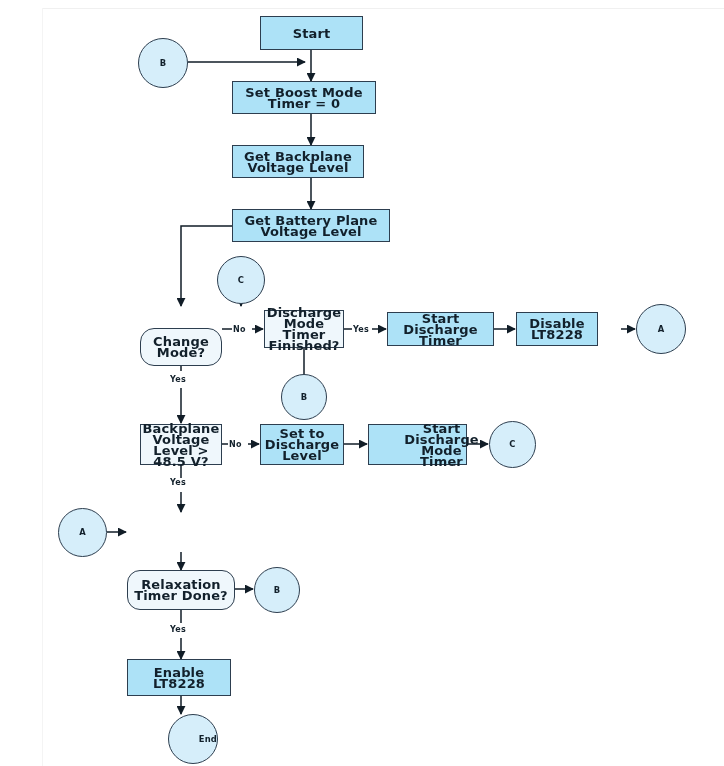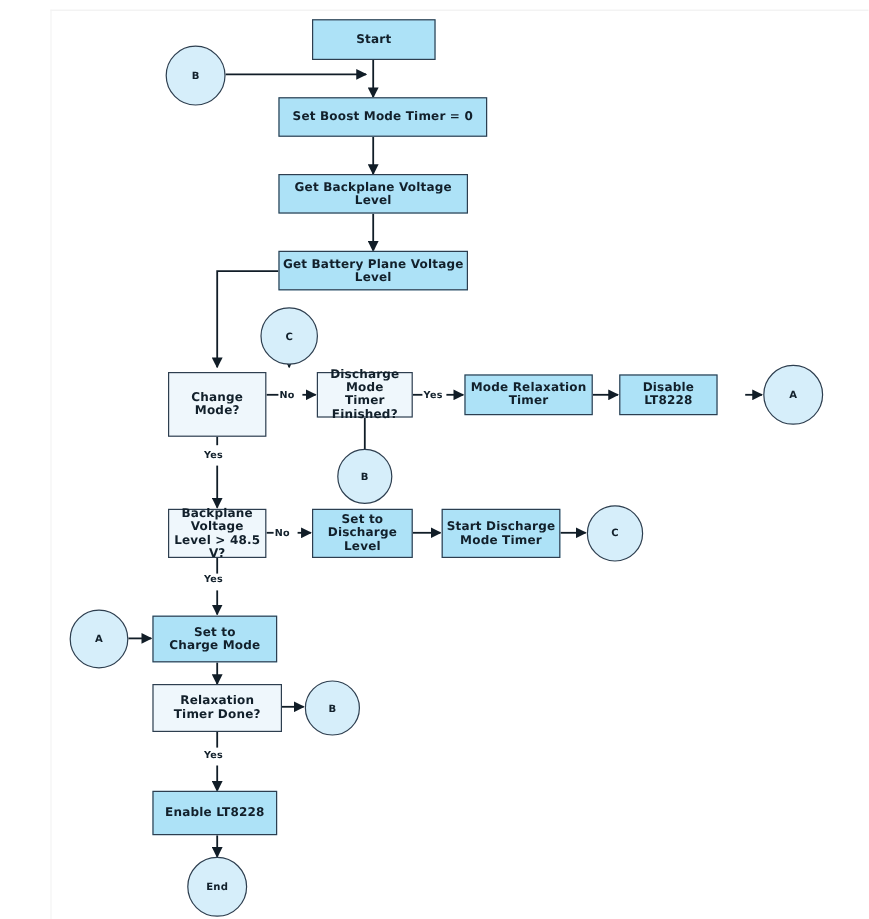--- a/index.html
+++ b/index.html
@@ -45,21 +45,21 @@
   }
 
   .node {
     position: absolute;
     box-sizing: border-box;
     display: flex;
     align-items: center;
     justify-content: center;
     text-align: center;
     font-weight: bold;
-    font-size: 10px;
+    font-size: 13px;
     line-height: 11px;
     letter-spacing: 0.15px;
     color: #12202b;
     border: 1.4px solid #2d3e4f;
   }
   .process {
     background: #ade2f7;
   }
   .decision {
     background: #eff7fc;
@@ -146,47 +146,47 @@
   </svg>
 
   <div class="node process" style="left:260px; top:16px; width:103px; height:34px;">
     <span>Start</span>
   </div>
 
   <div class="node connector" style="left:138px; top:38px; width:50px; height:50px;">
     <span>B</span>
   </div>
 
-  <div class="node process" style="left:232px; top:81px; width:174px; height:33px;text-align:right;">
+  <div class="node process" style="left:232px; top:81px; width:144px; height:33px;">
     <span>Set Boost Mode Timer = 0</span>
   </div>
 
-  <div class="node process" style="left:232px; top:145px; width:158px; height:33px;">
+  <div class="node process" style="left:232px; top:145px; width:132px; height:33px;">
     <span>Get Backplane Voltage Level</span>
   </div>
 
   <div class="node process" style="left:232px; top:209px; width:158px; height:33px;">
     <span>Get Battery Plane Voltage Level</span>
   </div>
 
   <div class="node connector" style="left:217px; top:256px; width:48px; height:48px;">
     <span>C</span>
   </div>
 
-  <div class="node decision" style="left:140px; top:310px; width:82px; height:54px;">
+  <div class="node decision" style="left:140px; top:328px; width:82px; height:38px;border-radius:14px;">
     <span>Change Mode?</span>
   </div>
 
   <div class="node decision" style="left:264px; top:310px; width:80px; height:38px; flex-direction:column;">
     <span>Discharge Mode</span>
     <span>Timer Finished?</span>
   </div>
 
   <div class="node process" style="left:387px; top:312px; width:107px; height:34px;">
-    <span>Mode Relaxation Timer</span>
+    <span>Start Discharge Timer</span>
   </div>
 
   <div class="node process" style="left:516px; top:312px; width:82px; height:34px;">
     <span>Disable LT8228</span>
   </div>
 
   <div class="node connector" style="left:636px; top:304px; width:50px; height:50px;">
     <span>A</span>
   </div>
 
@@ -197,52 +197,48 @@
   <div class="node decision" style="left:140px; top:424px; width:82px; height:41px; flex-direction:column;align-items:center;">
     <span>Backplane Voltage</span>
     <span>Level &gt; 48.5 V?</span>
   </div>
 
   <div class="node process" style="left:260px; top:424px; width:84px; height:41px; flex-direction:column;">
     <span>Set to Discharge</span>
     <span>Level</span>
   </div>
 
-  <div class="node process" style="left:368px; top:424px; width:99px; height:41px; flex-direction:column;">
+  <div class="node process" style="left:368px; top:424px; width:99px; height:41px; flex-direction:column;padding-left:48px;">
     <span>Start Discharge</span>
     <span>Mode Timer</span>
   </div>
 
   <div class="node connector" style="left:489px; top:421px; width:47px; height:47px;">
     <span>C</span>
   </div>
 
   <div class="node connector" style="left:58px; top:508px; width:49px; height:49px;">
     <span>A</span>
   </div>
 
-  <div class="node process" style="left:127px; top:513px; width:104px; height:39px; flex-direction:column;">
-    <span>Set to</span>
-    <span>Charge Mode</span>
-  </div>
-
-  <div class="node decision" style="left:127px; top:570px; width:108px; height:40px; flex-direction:column;">
+
+  <div class="node decision" style="left:127px; top:570px; width:108px; height:40px; flex-direction:column;border-radius:13px;">
     <span>Relaxation</span>
     <span>Timer Done?</span>
   </div>
 
   <div class="node connector" style="left:254px; top:567px; width:46px; height:46px;">
     <span>B</span>
   </div>
 
   <div class="node process" style="left:127px; top:659px; width:104px; height:37px;">
     <span>Enable LT8228</span>
   </div>
 
-  <div class="node connector" style="left:156px; top:714px; width:50px; height:50px;">
+  <div class="node connector" style="left:168px; top:714px; width:50px; height:50px;justify-content:flex-end;">
     <span>End</span>
   </div>
 
   <div class="edge-label" style="left:233px; top:325px;">No</div>
   <div class="edge-label" style="left:170px; top:375px;">Yes</div>
   <div class="edge-label" style="left:353px; top:325px;">Yes</div>
   <div class="edge-label" style="left:229px; top:440px;">No</div>
   <div class="edge-label" style="left:170px; top:478px;">Yes</div>
   <div class="edge-label" style="left:170px; top:625px;">Yes</div>
 

